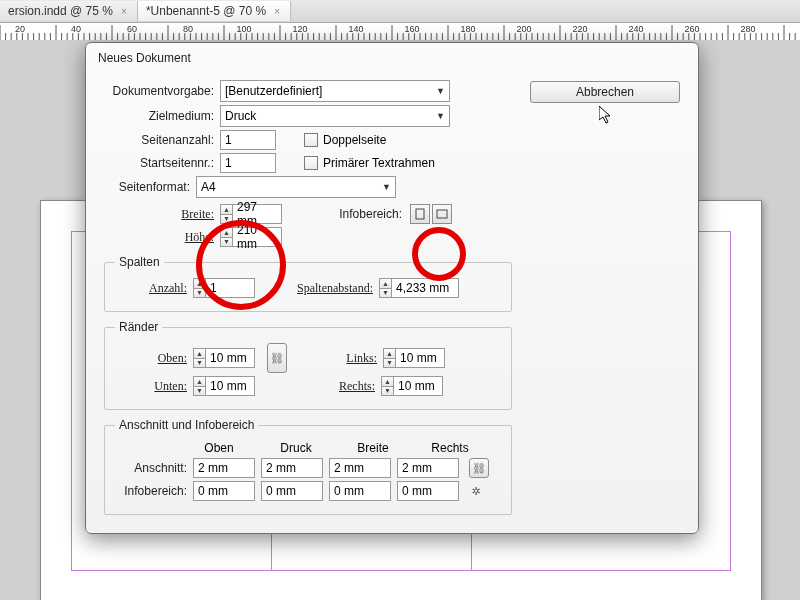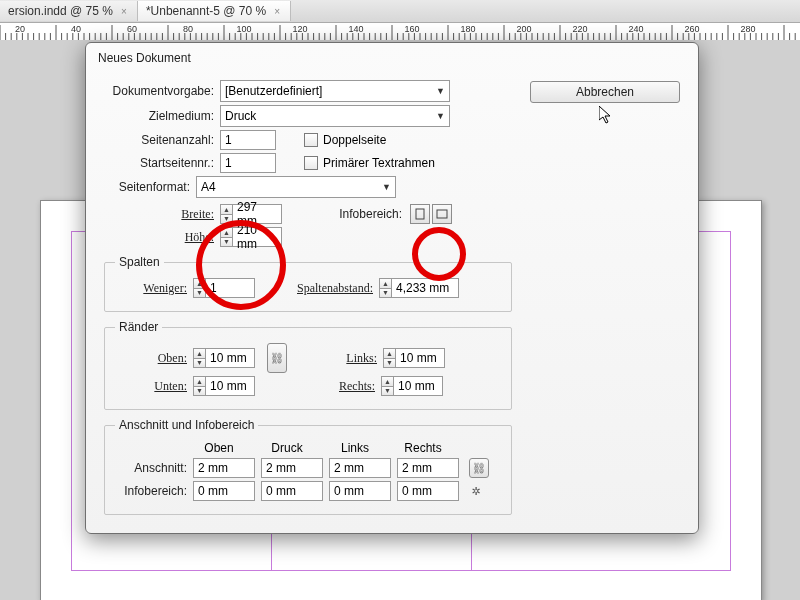--- a/index.html
+++ b/index.html
@@ -321,21 +321,21 @@
             </div>
           <div class="val">
               <span>210 mm</span>
             </div>
         </div>
       </div>
 
       <fieldset>
         <legend>Spalten</legend>
         <div class="row">
-          <div class="lbl" style="width:72px"><span class="lbl-u">Weniger:</span></div>
+          <div class="lbl" style="width:72px"><span class="lbl-u">Anzahl:</span></div>
           <div class="spin">
             <div class="btns">
                 <span>▲</span>
                 <span>▼</span>
               </div>
             <div class="val">
                 <span>1</span>
               </div>
           </div>
           <div style="width:18px"></div>
@@ -401,24 +401,24 @@
               </div>
             <div class="val">
                 <span>10 mm</span>
               </div>
           </div>
         </div>
       </fieldset>
 
       <fieldset>
         <legend>Anschnitt und Infobereich</legend>
-        <div class="row" style="padding-left:72px;gap:4px;">
+        <div class="row" style="padding-left:72px;gap:13px;">
           <div style="width:64px;text-align:center">Oben</div>
           <div style="width:64px;text-align:center">Druck</div>
-          <div style="width:64px;text-align:center">Links</div>
+          <div style="width:64px;text-align:center">Breite</div>
           <div style="width:64px;text-align:center">Rechts</div>
         </div>
         <div class="row">
           <div class="lbl" style="width:72px">Anschnitt:</div>
           <div class="txt" style="width:52px">
               <span>2 mm</span>
             </div>
           <div style="width:6px"></div>
           <div class="txt" style="width:52px">
               <span>2 mm</span>

